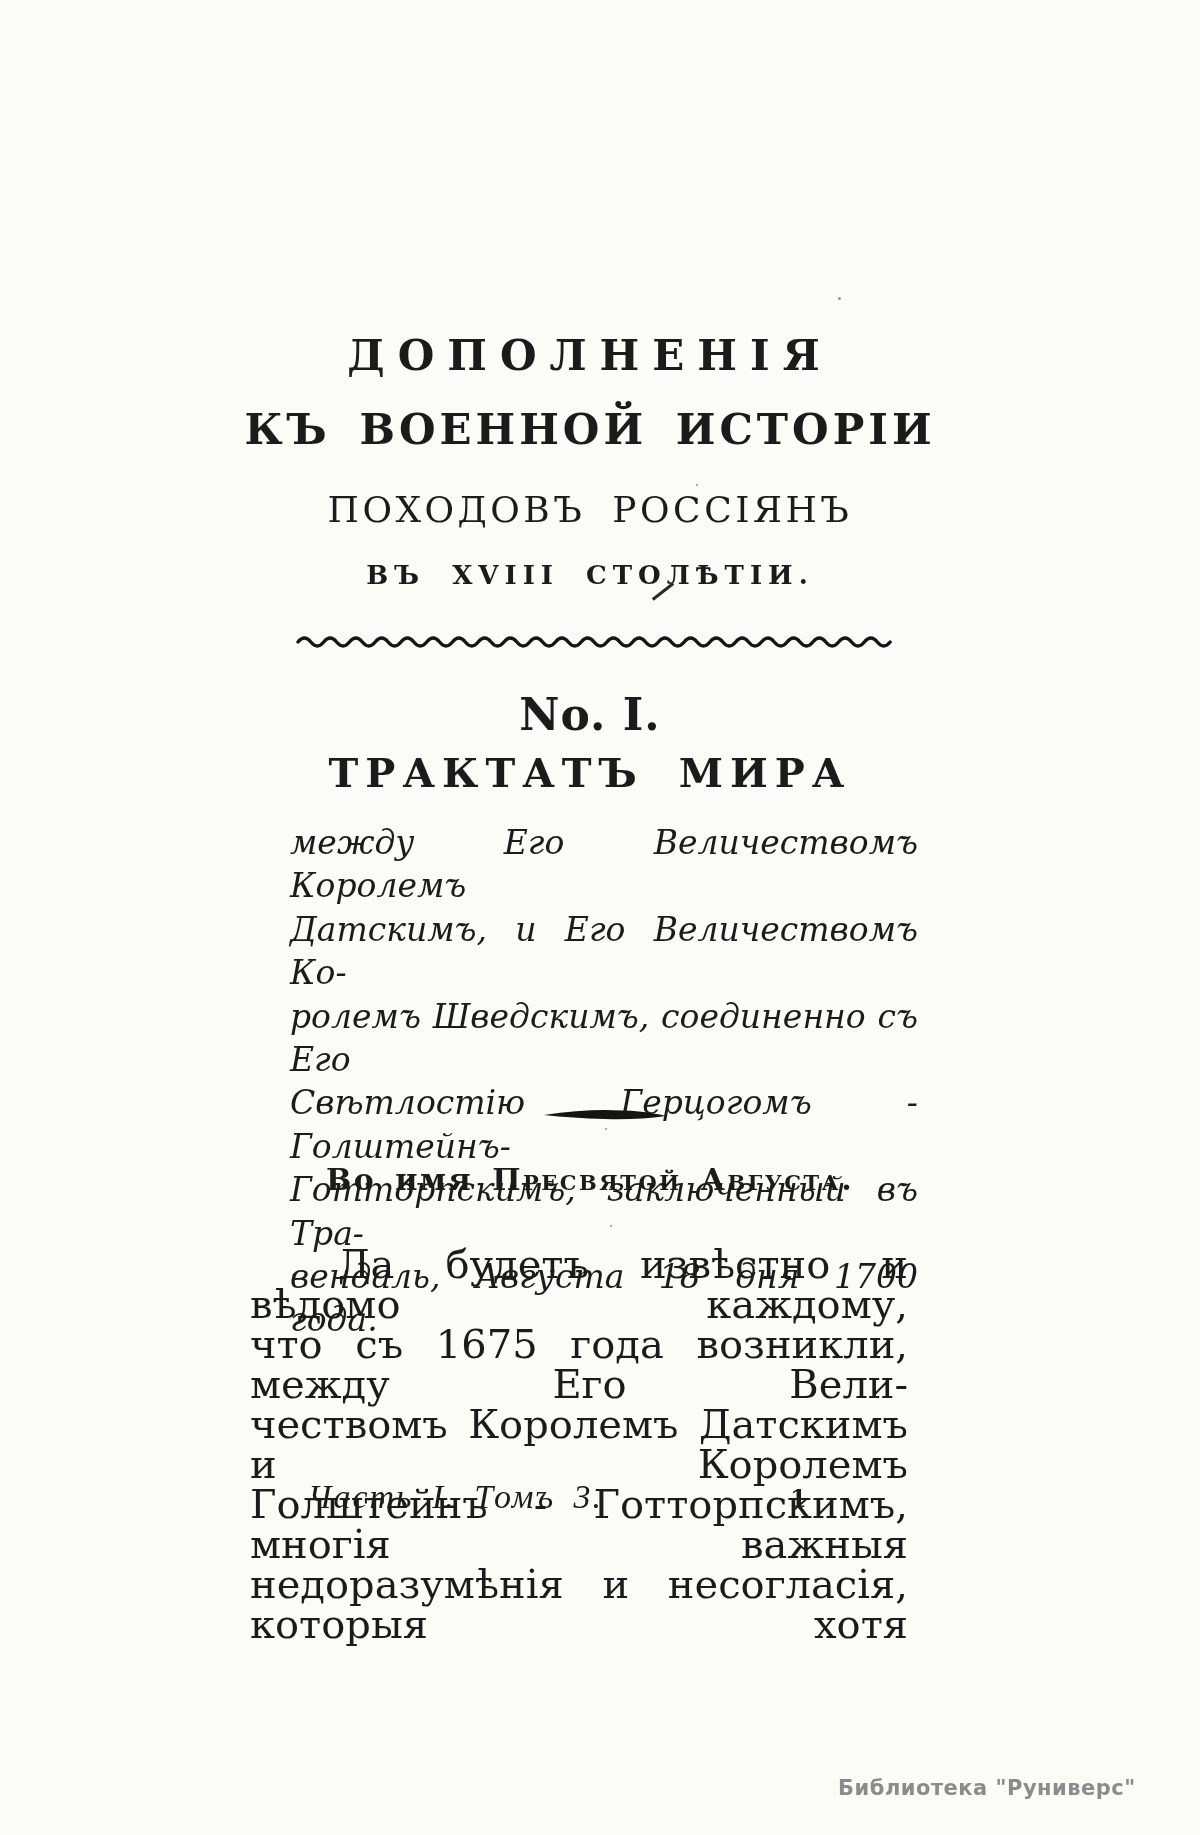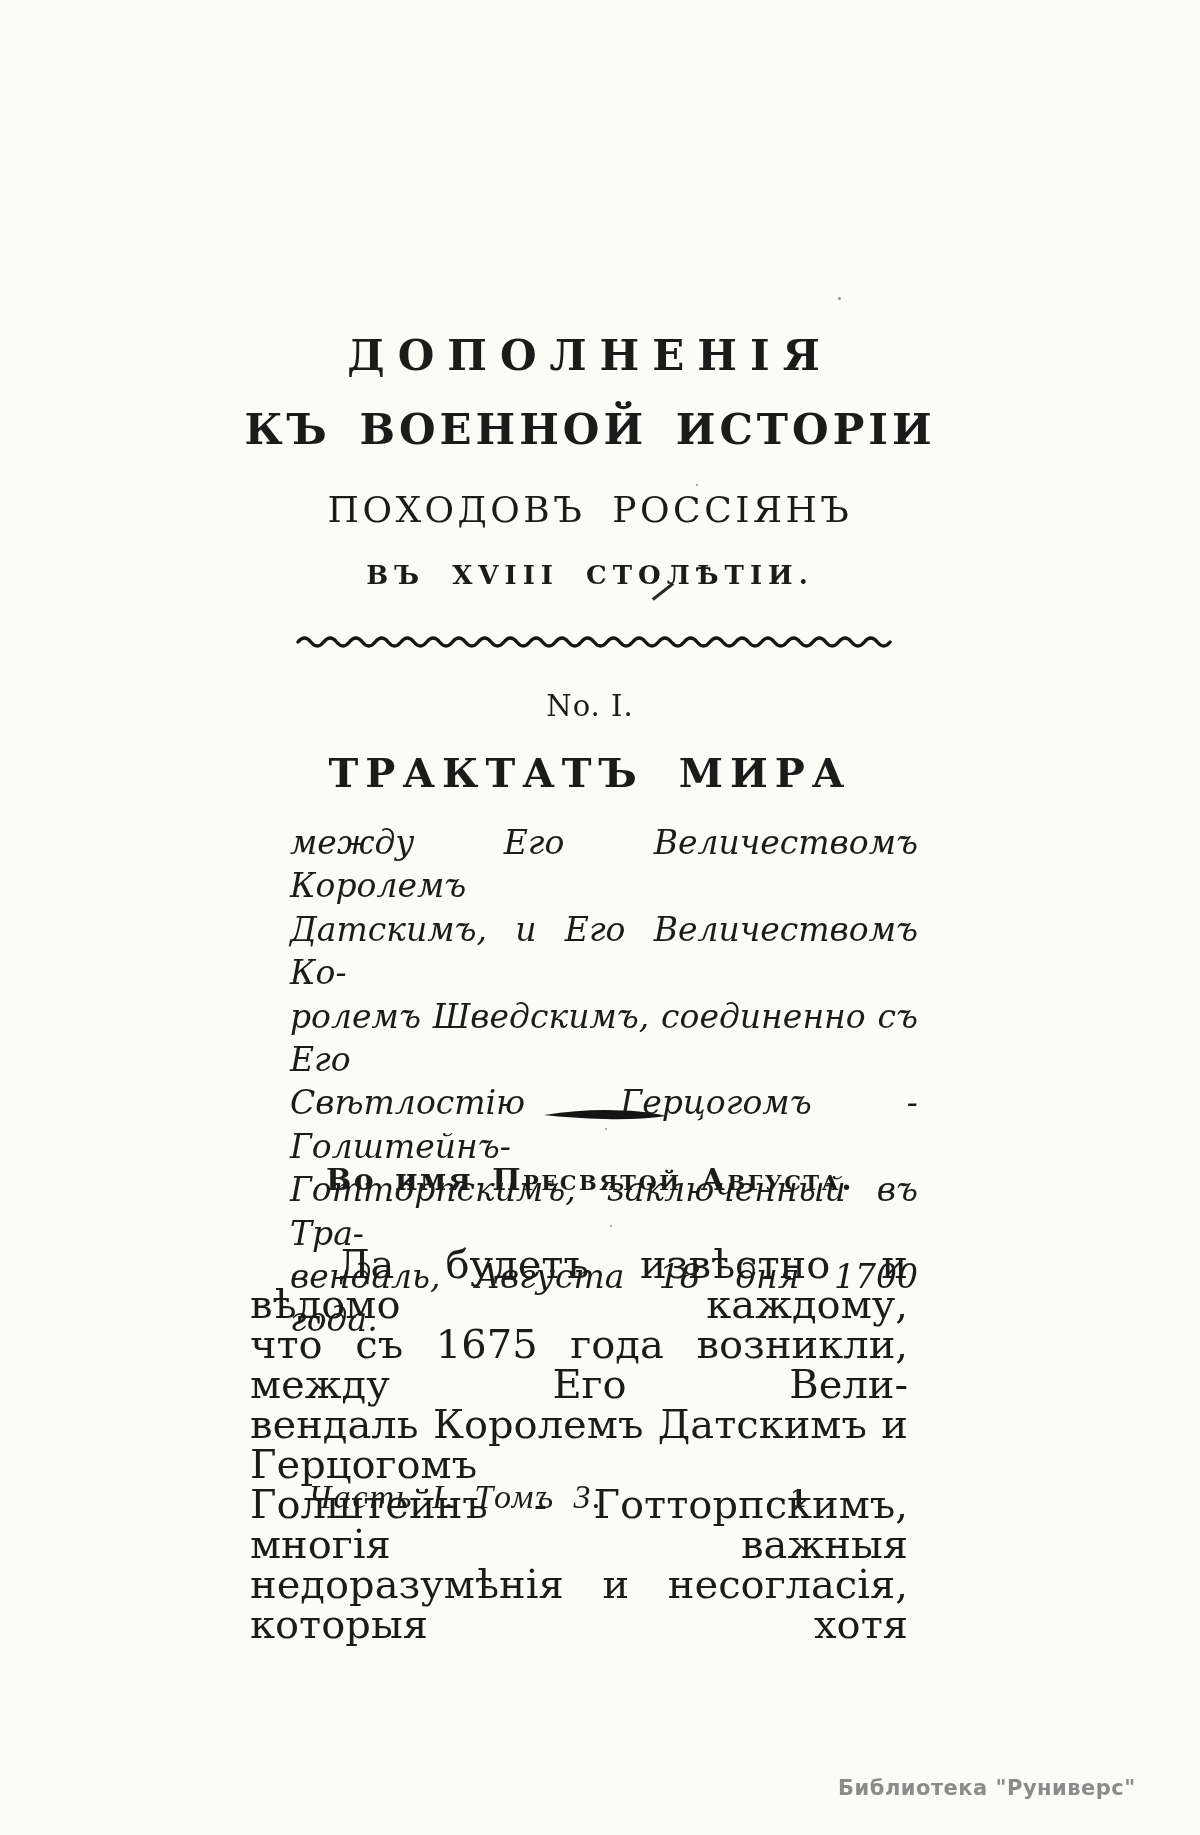--- a/index.html
+++ b/index.html
@@ -9,21 +9,21 @@
     font-family:"DejaVu Serif", serif;
   }
   .abs{position:absolute;}
   .ctr{left:0;width:1180px;text-align:center;white-space:nowrap;}
   
   .t1{top:331px;font-size:42px;font-weight:bold;letter-spacing:13px;}
   .t2{top:405px;font-size:42px;font-weight:bold;letter-spacing:4px;word-spacing:10px;}
   .t3{top:489px;font-size:36px;font-weight:normal;letter-spacing:3.5px;word-spacing:12px;}
   .t4{top:560px;font-size:26px;font-weight:bold;letter-spacing:6px;word-spacing:12px;}
   
-  .no{top:689px;font-size:29px;font-weight:normal;letter-spacing:1px;}
+  .no{top:689px;font-size:44px;font-weight:bold;letter-spacing:1px;}
   .h2{top:749px;font-size:40px;font-weight:bold;letter-spacing:7px;word-spacing:14px;}
   
   .subtitle{
     top:821px;left:290px;width:628px;
     font-style:italic;font-size:33px;line-height:43.4px;
   }
   .subtitle .jline{text-align:justify;text-align-last:justify;}
   
   .invocation{top:1162px;font-size:30px;font-weight:bold;letter-spacing:2.5px;word-spacing:6px;}
   .invocation .sc{font-variant:small-caps;}
@@ -80,21 +80,21 @@
 </svg>
 
 <div class="abs ctr invocation">
   <span>Во имя</span>
   <span class="sc">Пресвятой Августа.</span>
 </div>
 
 <div class="abs bodypara">
   <div class="jline first">Да будетъ извѣстно и вѣдомо каждому,</div>
   <div class="jline">что съ 1675 года возникли, между Его Вели-</div>
-  <div class="jline">вендаль Королемъ Датскимъ и Герцогомъ</div>
+  <div class="jline">чествомъ Королемъ Датскимъ и Королемъ</div>
   <div class="jline">Голштейнъ - Готторпскимъ, многія важныя</div>
   <div class="jline">недоразумѣнія и несогласія, которыя хотя</div>
 </div>
 
 <div class="abs sig">Часть I. Томъ 3.</div>
 <div class="abs pagenum">1</div>
 
 <div class="abs speck" style="left:838px;top:297px;width:3px;height:3px;"></div>
 <div class="abs speck" style="left:696px;top:484px;width:2px;height:2px;"></div>
 <div class="abs speck" style="left:420px;top:365px;width:2px;height:2px;"></div>

